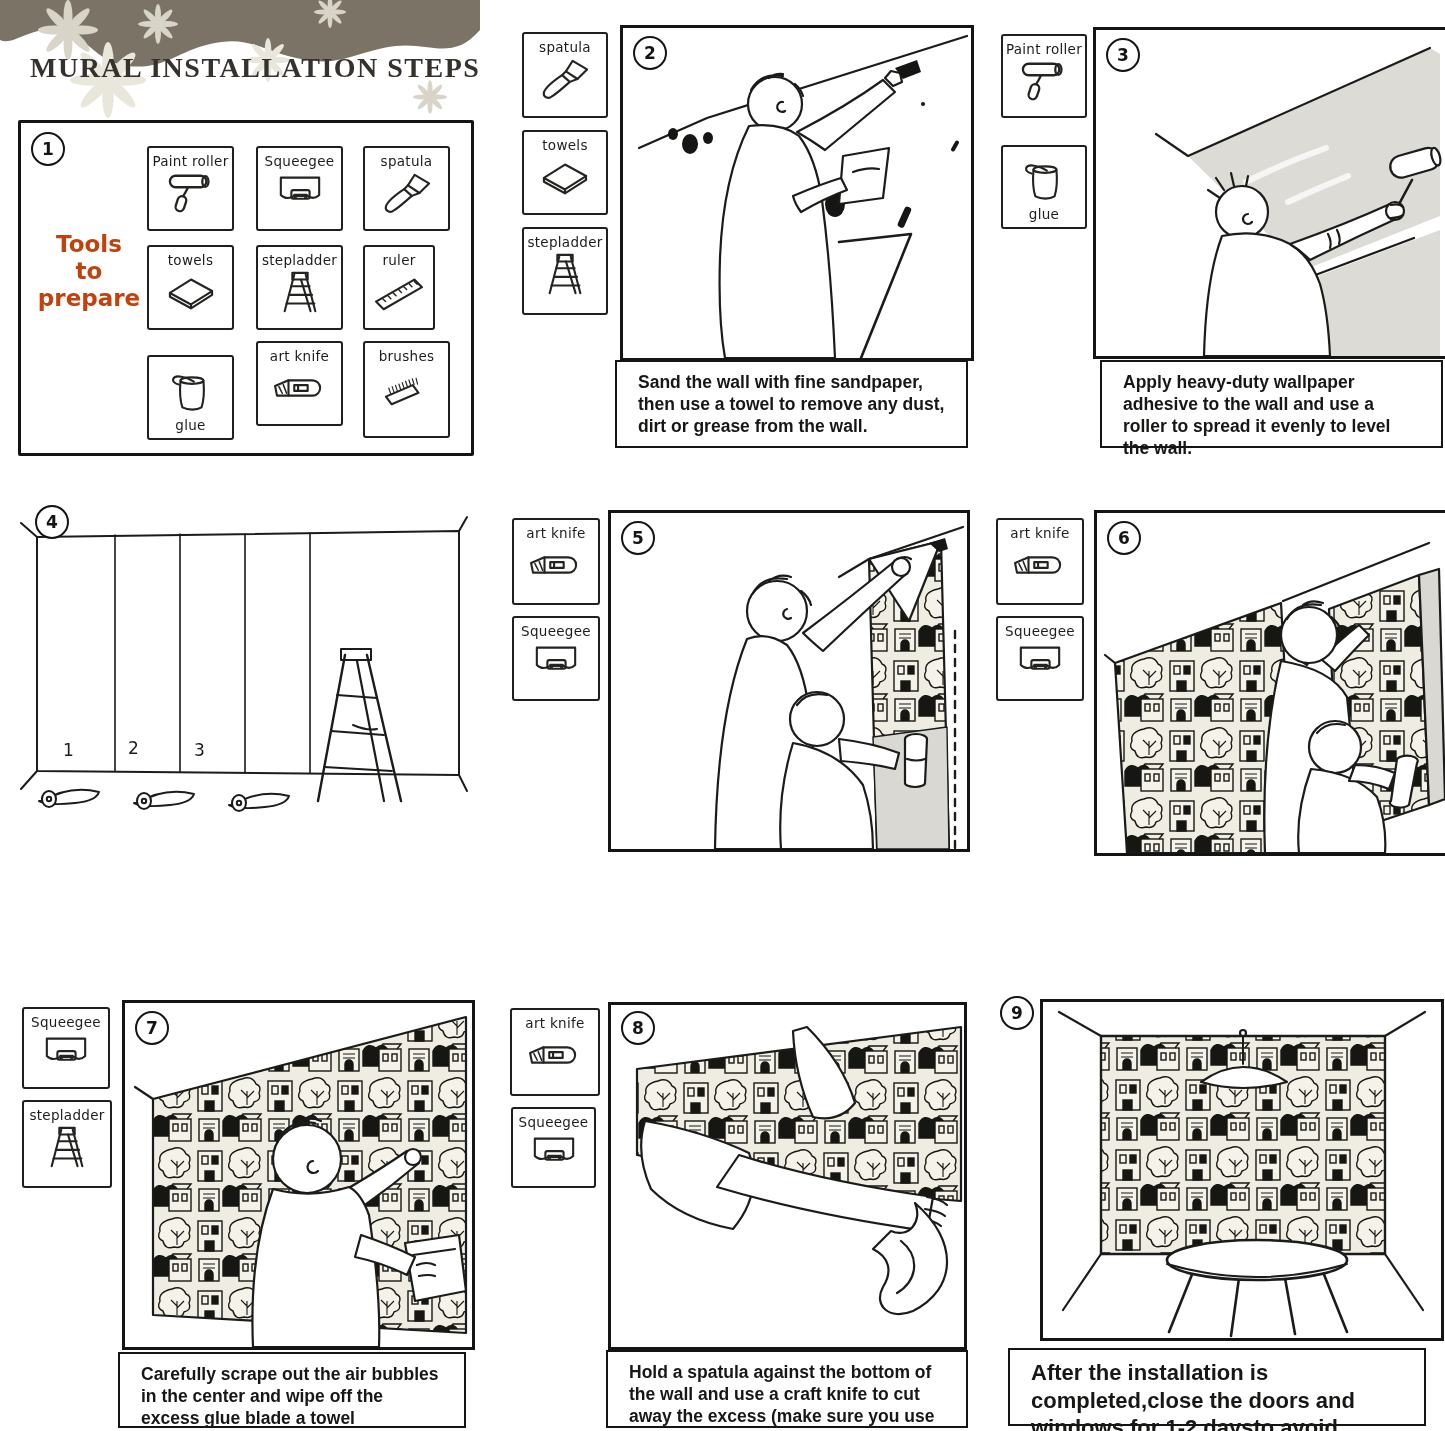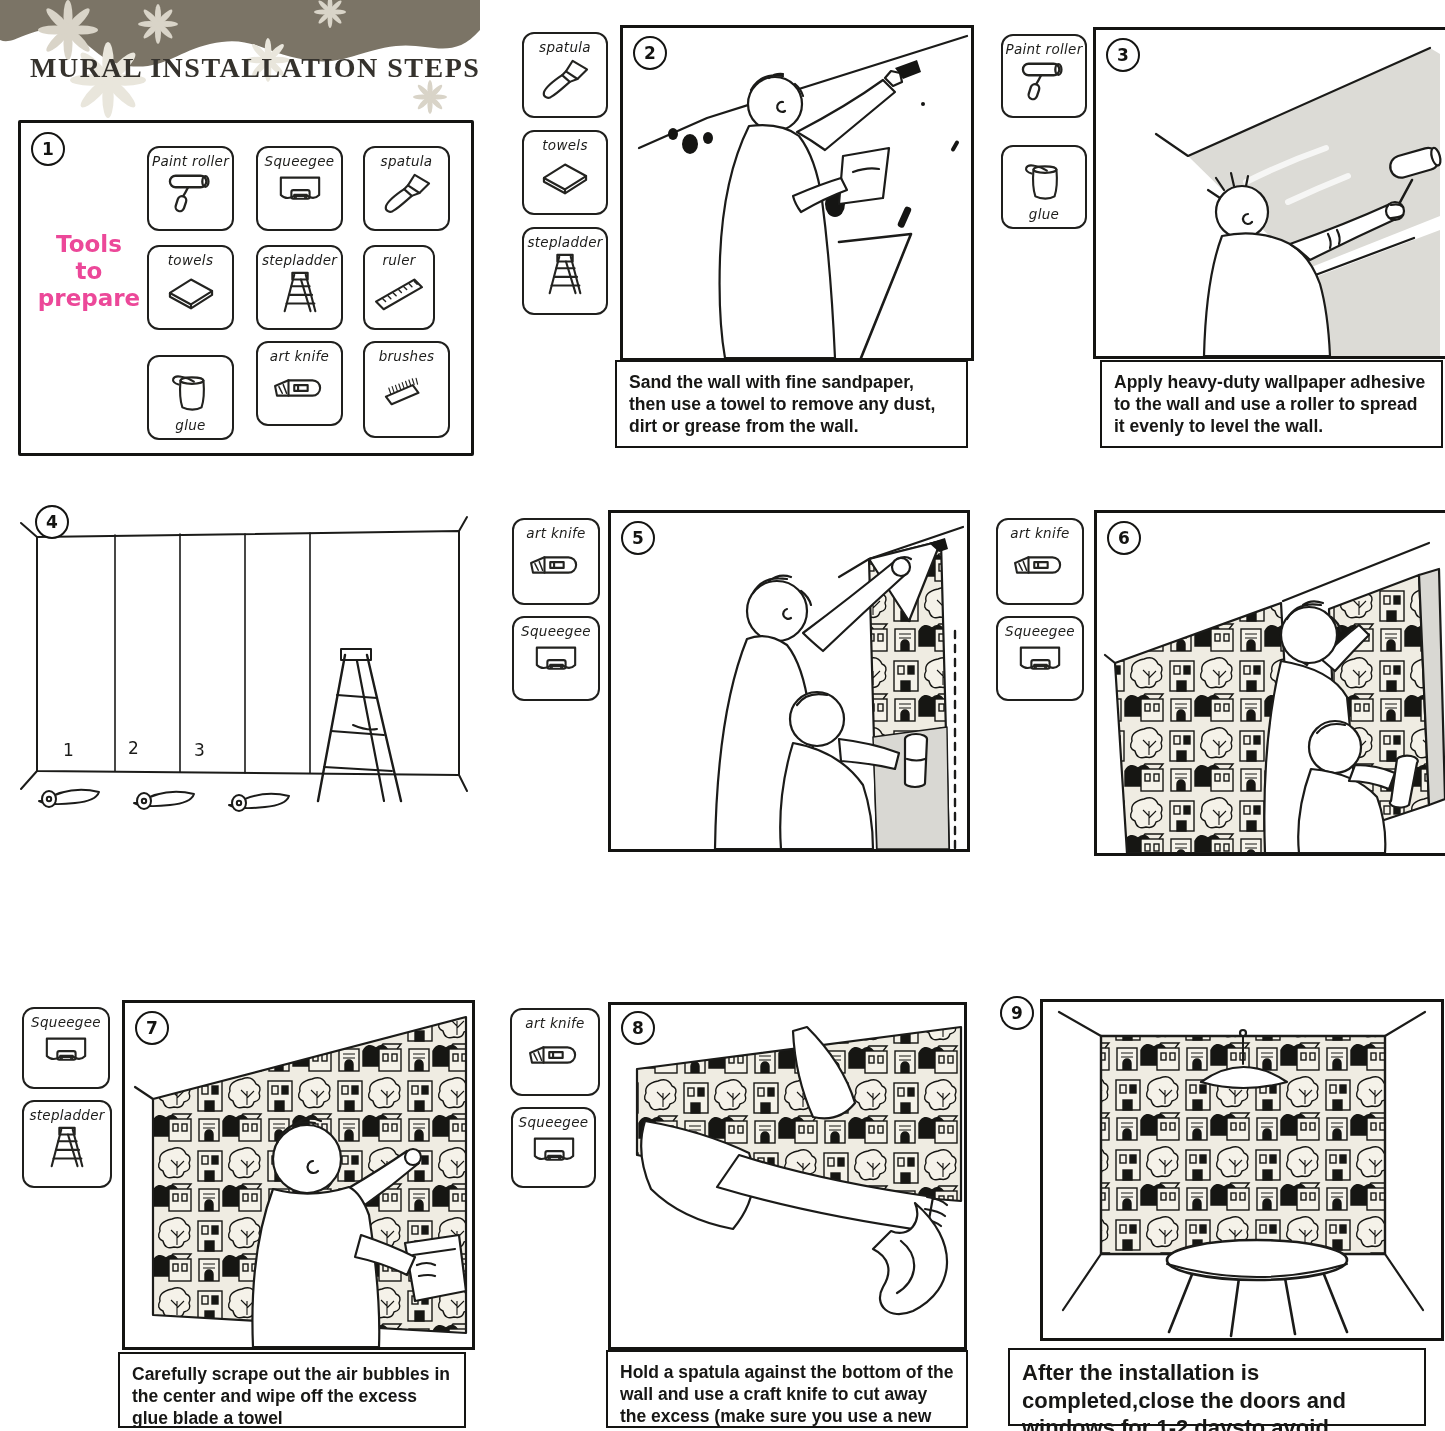--- a/index.html
+++ b/index.html
@@ -1,35 +1,35 @@
 <!DOCTYPE html>
 <html><head>
 <meta charset="utf-8">
 <style>
   html,body{margin:0;padding:0;background:#ffffff;}
   #stage{position:relative;width:1445px;height:1431px;background:#ffffff;overflow:hidden;
          font-family:"Liberation Sans",sans-serif;color:#141412;}
   .abs{position:absolute;}
   .panelbox{border:3px solid #141412;background:#fff;border-radius:2px;}
   .illo{border:3px solid #141412;background:#fff;overflow:hidden;}
-  .cap{border:2.5px solid #141412;background:#fff;padding:9px 12px;box-sizing:border-box;
+  .cap{border:2.5px solid #141412;background:#fff;padding:9px 21px;box-sizing:border-box;
        font-family:"Liberation Sans",sans-serif;font-weight:bold;font-size:17.5px;line-height:1.26;color:#171715;}
   .cap.small{font-size:22px;}
-  .toolbox{border:2.2px solid #1f1f1d;border-radius:12px;background:#fff;box-sizing:border-box;
-           display:flex;flex-direction:column;align-items:center;justify-content:flex-start;padding:5px 2px 2px 2px;font-style:italic;}
+  .toolbox{border:2.2px solid #1f1f1d;border-radius:3px;background:#fff;box-sizing:border-box;
+           display:flex;flex-direction:column;align-items:center;justify-content:flex-start;padding:5px 2px 2px 2px;}
   .toolbox.rev{flex-direction:column-reverse;padding:2px 2px 5px 2px;margin-top:14px;}
   .tlabel{font-family:"DejaVu Sans",sans-serif;font-size:13.5px;letter-spacing:.3px;color:#1c1c1a;white-space:nowrap;}
   .ticon{width:58px;height:46px;flex:0 0 auto;margin-top:1px;}
   .badge{width:30px;height:30px;border:2.4px solid #141412;border-radius:50%;background:#fff;
          display:flex;align-items:center;justify-content:center;
          font-family:"DejaVu Sans",sans-serif;font-weight:bold;font-size:17px;color:#141412;z-index:5;}
   .title{font-family:"Liberation Serif",serif;font-weight:bold;font-size:28px;letter-spacing:1.5px;
          color:#35322d;text-align:center;white-space:nowrap;}
   .toolslabel{font-family:"DejaVu Sans",sans-serif;font-weight:bold;font-size:23px;line-height:1.18;
-              color:#ec4899;text-align:center;}
+              color:#c2410c;text-align:center;}
   .pnum{position:absolute;font-family:"DejaVu Sans",sans-serif;font-size:17px;color:#1b1b19;}
 </style>
 </head>
 <body>
 
 <svg width="0" height="0" style="position:absolute" aria-hidden="true">
   <defs>
     <pattern id="hp" width="70" height="70" patternUnits="userSpaceOnUse">
       <rect width="70" height="70" fill="#efece2"></rect>
       <g stroke="#161613" fill="none" stroke-width="1.4">

